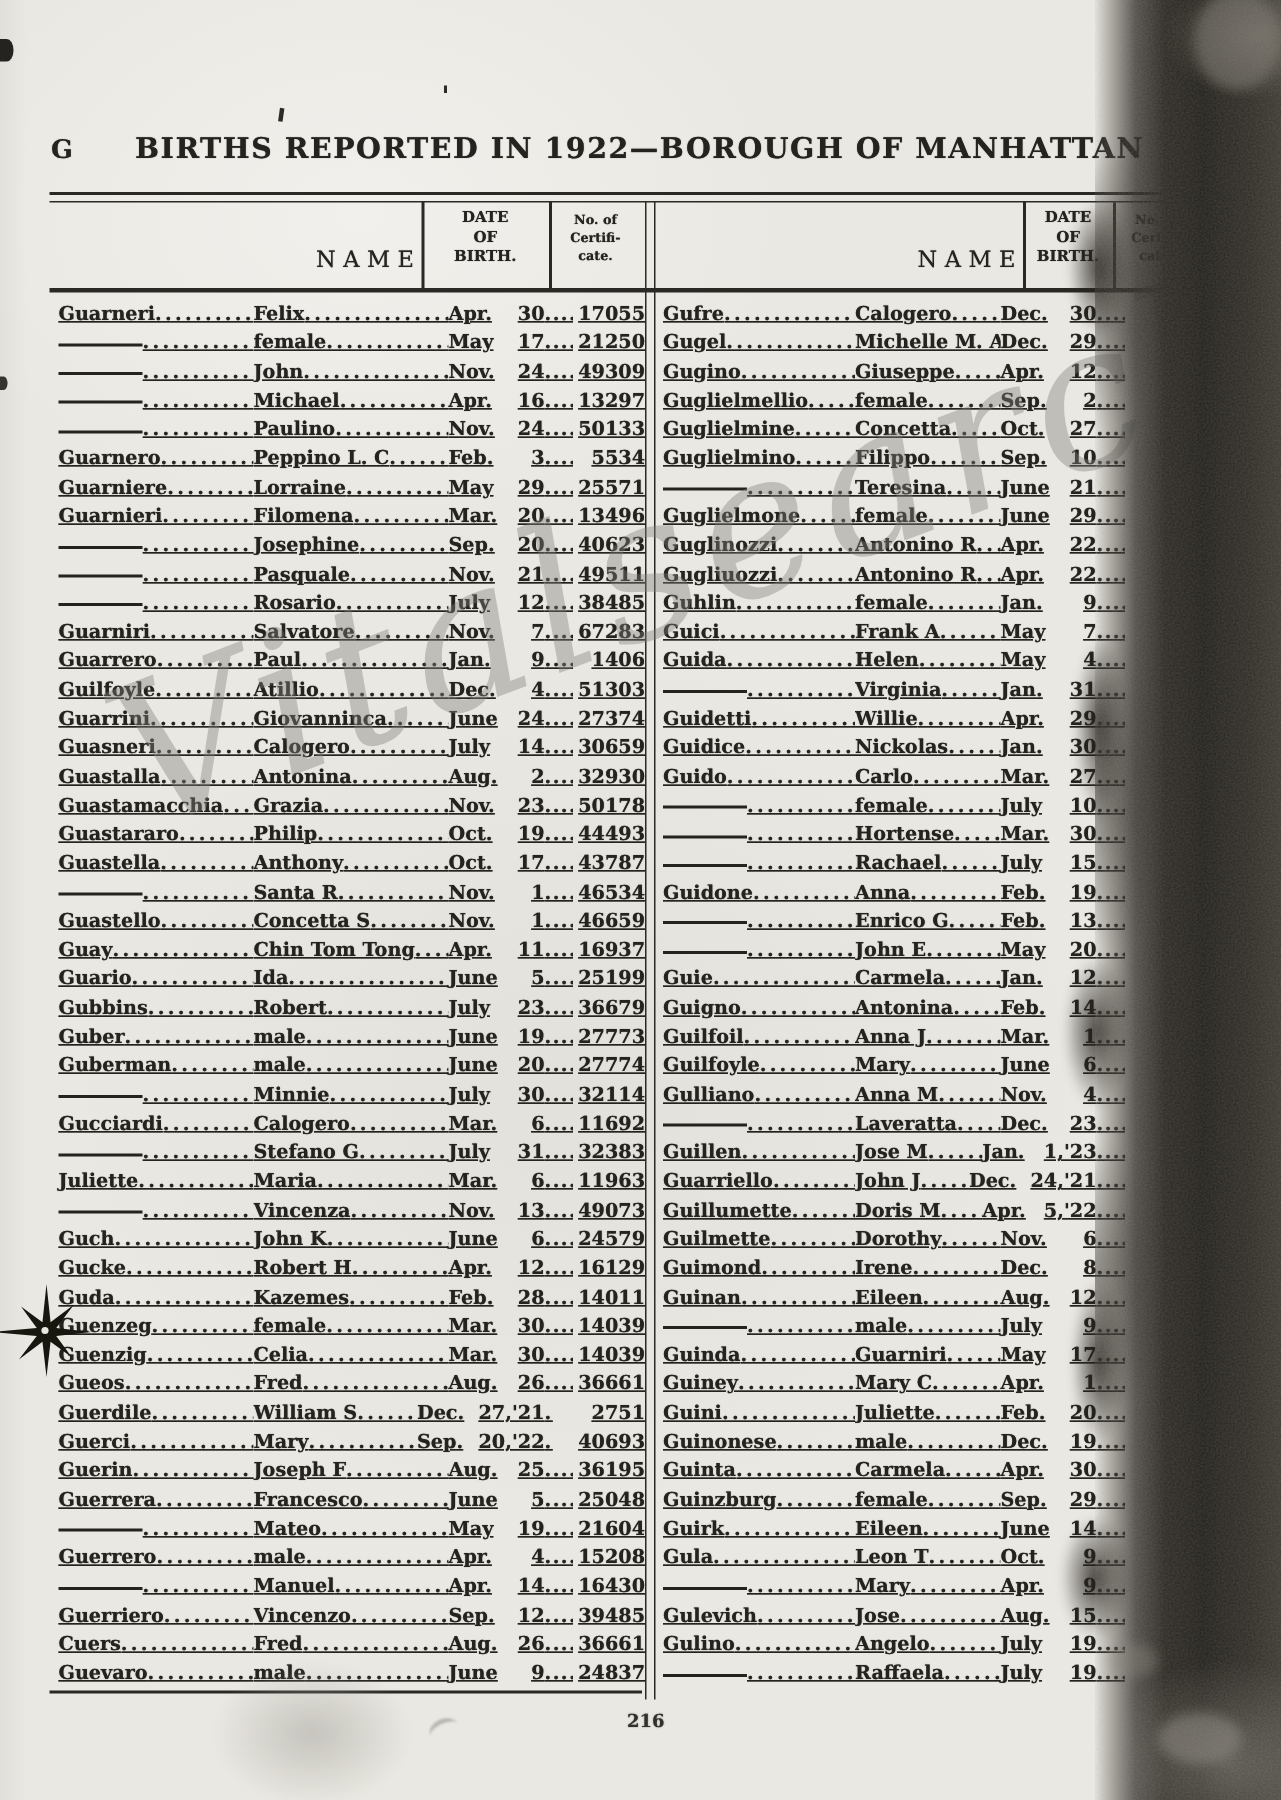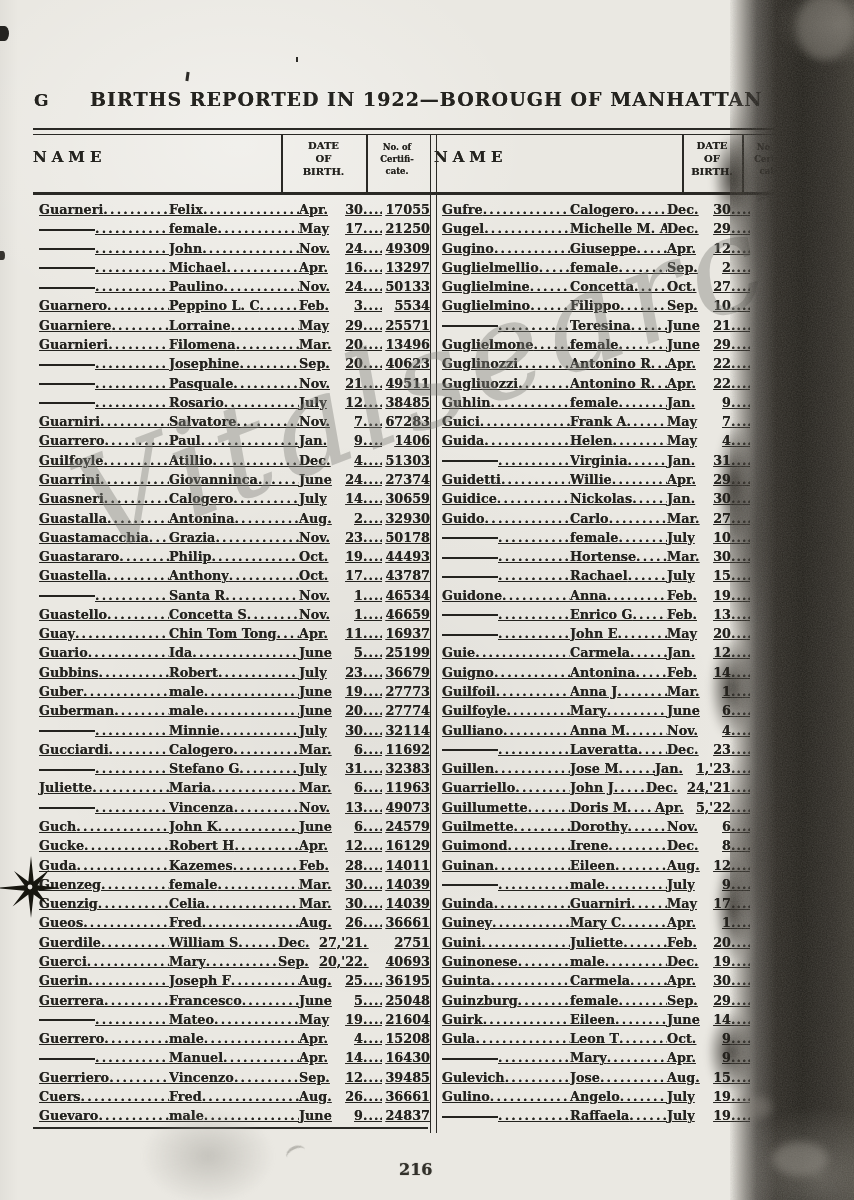--- a/index.html
+++ b/index.html
@@ -22,21 +22,21 @@
   .r-headbottom{left:33px;top:192px;width:800px;height:2.8px;}
   .r-bottomleft{left:33px;top:1127px;width:395px;height:1.6px;}
   .vrule{position:absolute;background:#2a2925;width:1.6px;z-index:2;}
   .v-l1{left:281px;top:134px;height:59px;}
   .v-l2{left:366px;top:134px;height:59px;}
   .v-r1{left:682px;top:134px;height:59px;}
   .v-r2{left:742px;top:134px;height:59px;}
   .v-center{position:absolute;left:430px;top:134px;height:999px;width:5px;
             border-left:1.8px solid #2a2925;border-right:1.8px solid #2a2925;z-index:2;}
   
-  .hname{position:absolute;top:148px;text-align:left;font-size:15px;font-weight:700;
+  .hname{position:absolute;top:164px;text-align:right;font-size:15px;font-weight:400;
          letter-spacing:5px;z-index:2;}
   .hname.left{left:33px;width:248px;}
   .hname.right{left:434px;width:248px;}
   .hsmall{position:absolute;top:139px;text-align:center;font-weight:700;z-index:2;line-height:13px;}
   .hdob{font-size:10px;}
   .hdob.left{left:281px;width:85px;}
   .hdob.right{left:682px;width:60px;}
   .hcert{font-size:8.5px;line-height:12px;top:141px;}
   .hcert.left{left:366px;width:62px;}
   .hcert.right{left:742px;width:58px;}
@@ -65,22 +65,22 @@
   .watermark{position:absolute;left:80px;top:436px;width:780px;z-index:4;
              font-family:"DejaVu Serif",serif;font-style:italic;font-size:132px;
              color:rgba(128,127,122,.40);letter-spacing:6px;transform:rotate(-21deg);
              transform-origin:0 50%;pointer-events:none;}
   .wm-blob{position:absolute;left:142px;top:1108px;width:132px;height:96px;border-radius:50%;
            background:radial-gradient(closest-side,rgba(168,166,159,.55),rgba(168,166,159,0));
            filter:blur(2px);z-index:4;}
   .wm-curl{position:absolute;left:286px;top:1146px;width:20px;height:12px;border-radius:50%;
            border-top:3px solid rgba(150,148,142,.6);transform:rotate(-25deg);filter:blur(.6px);z-index:4;}
   
-  .pagenum{position:absolute;left:399px;top:1140px;width:44px;text-align:left;font-size:16px;
-           font-weight:700;color:#32302a;text-shadow:0 0 1px rgba(50,48,42,.7);z-index:2;margin-top:20px;}
+  .pagenum{position:absolute;left:399px;top:1140px;width:44px;text-align:right;font-size:12px;
+           font-weight:700;color:#32302a;text-shadow:0 0 1px rgba(50,48,42,.7);z-index:2;}
   
   .tick{position:absolute;background:#2c2b27;z-index:2;}
   .tick1{left:186px;top:72px;width:2.5px;height:9px;transform:rotate(8deg);}
   .tick2{left:296px;top:57px;width:2px;height:5px;}
   .blot-tl{position:absolute;left:0;top:26px;width:9px;height:15px;background:#242320;
            border-radius:0 60% 60% 0;z-index:2;}
   .blot-l2{position:absolute;left:0;top:251px;width:5px;height:9px;background:#36342f;
            border-radius:0 50% 50% 0;z-index:2;filter:blur(.5px);}
   
   .band{position:absolute;top:0;right:0;width:124px;height:1200px;z-index:6;

